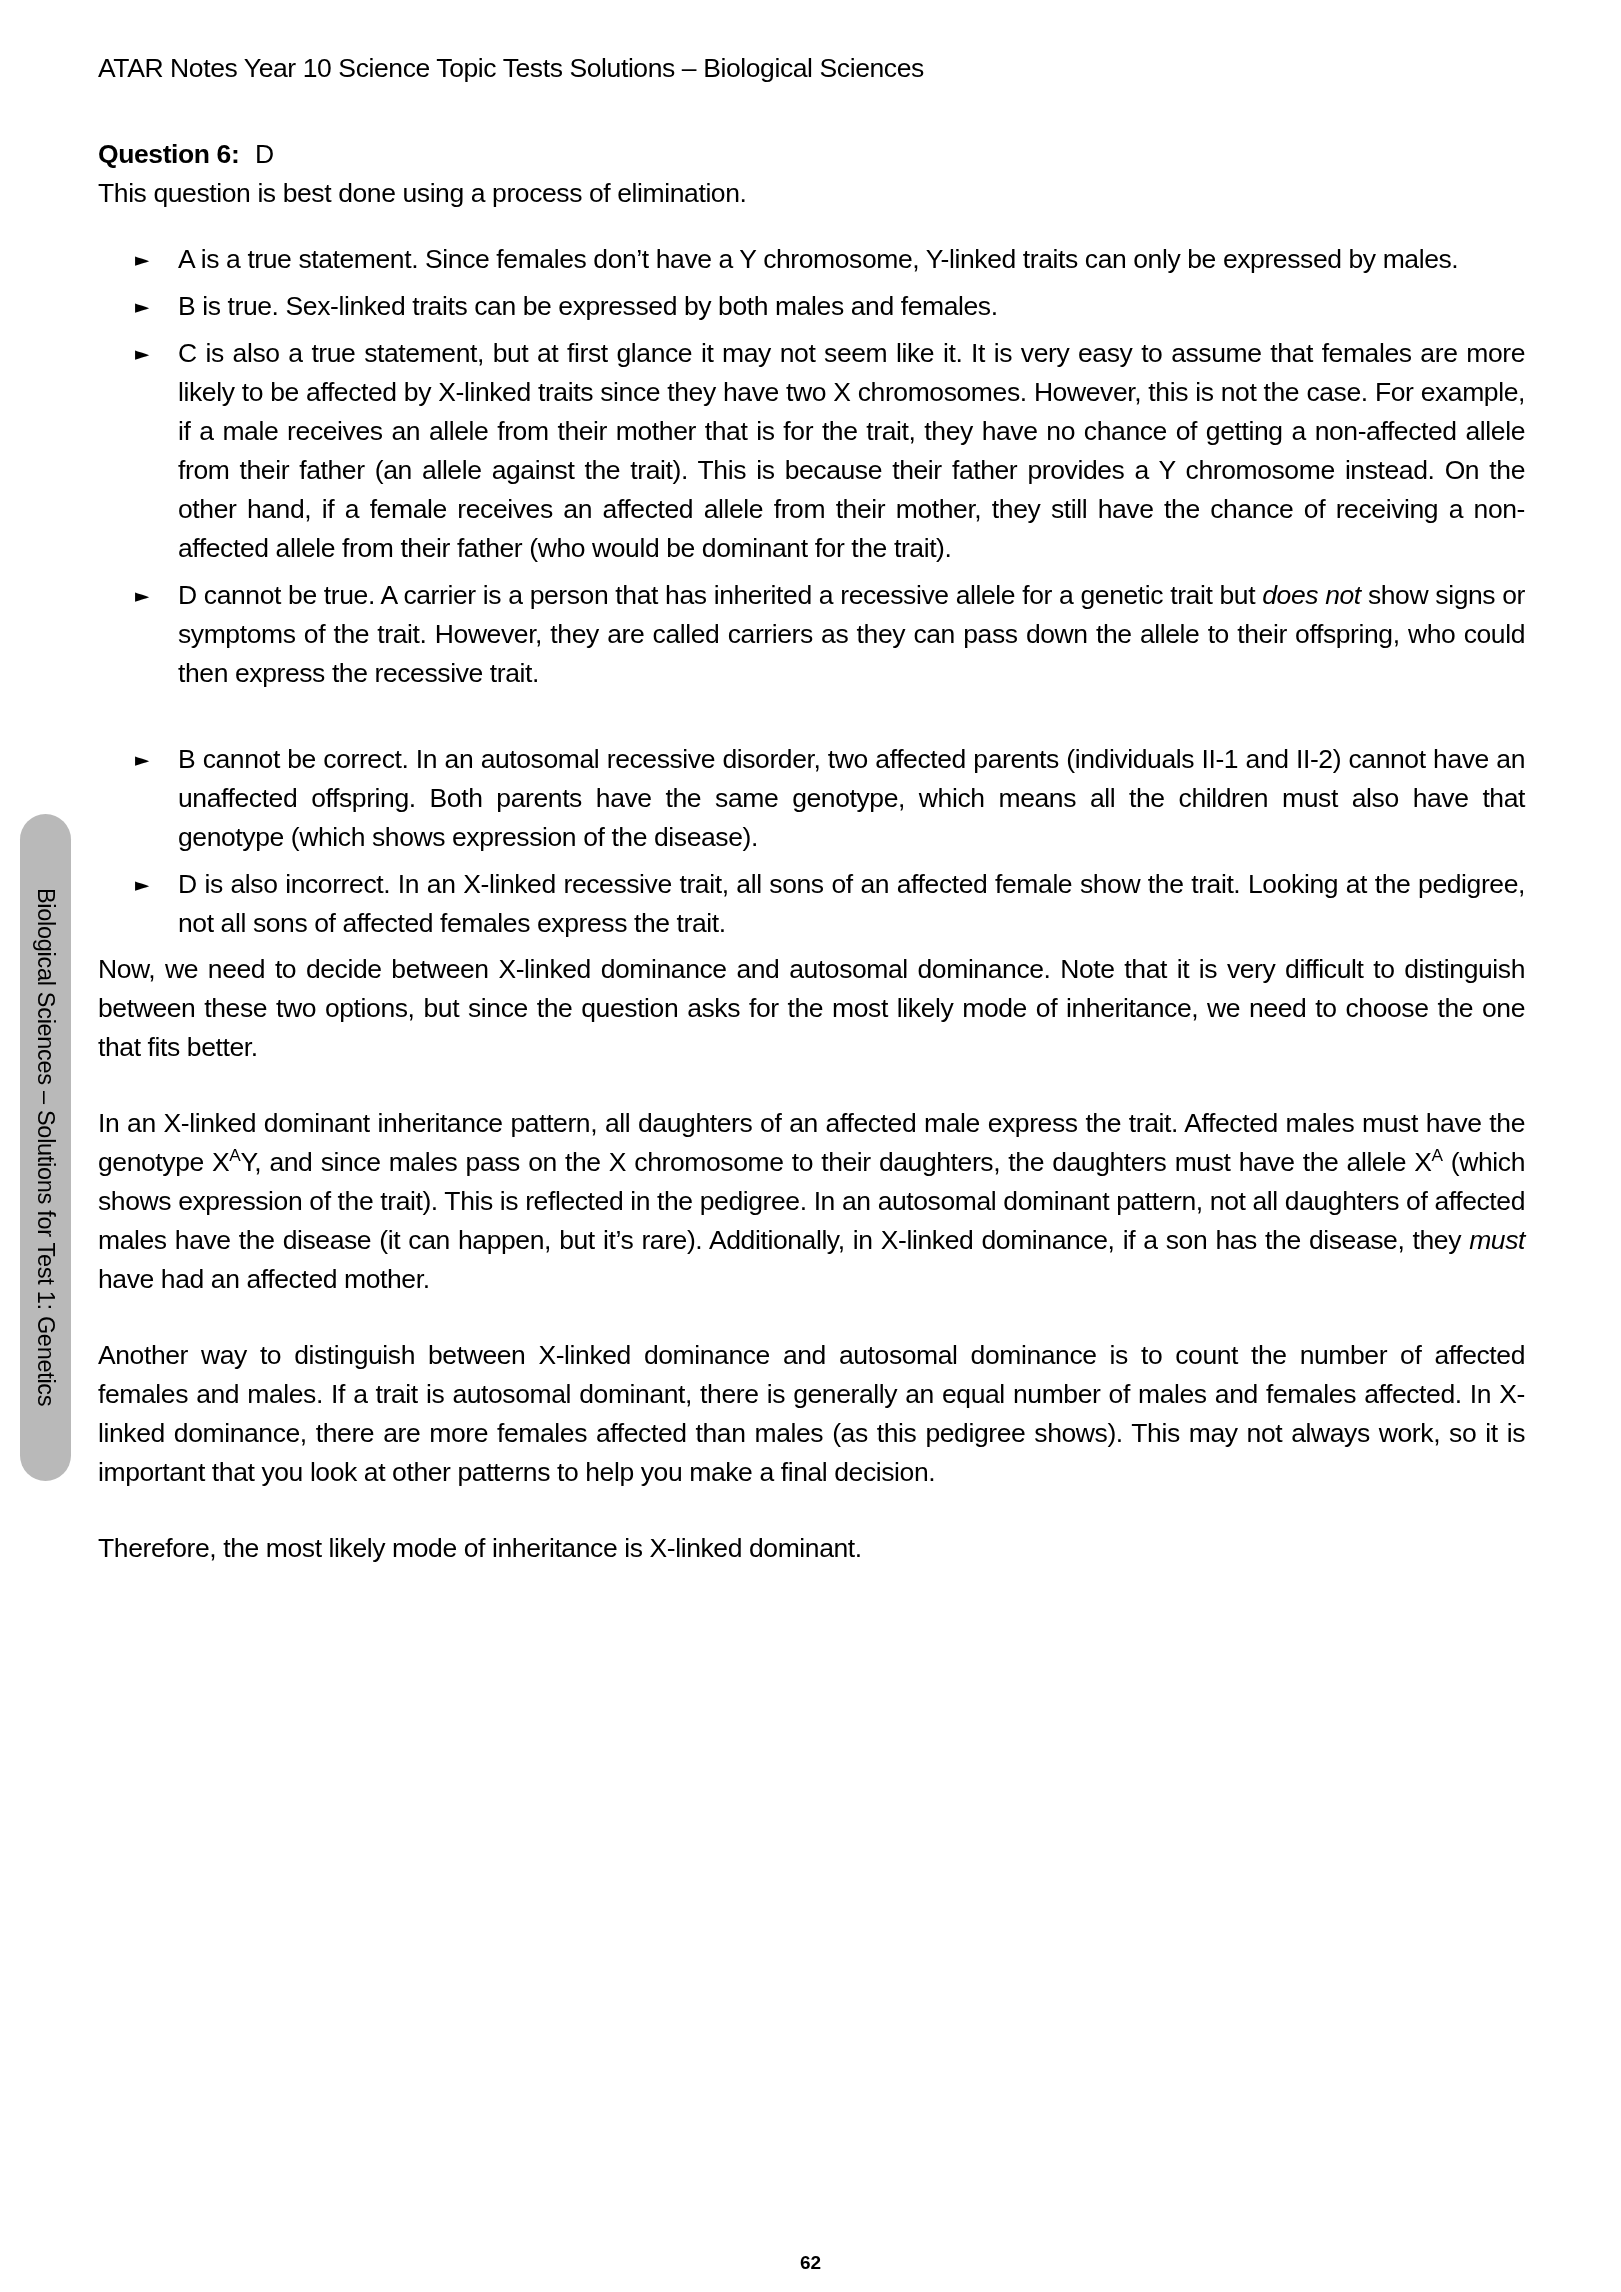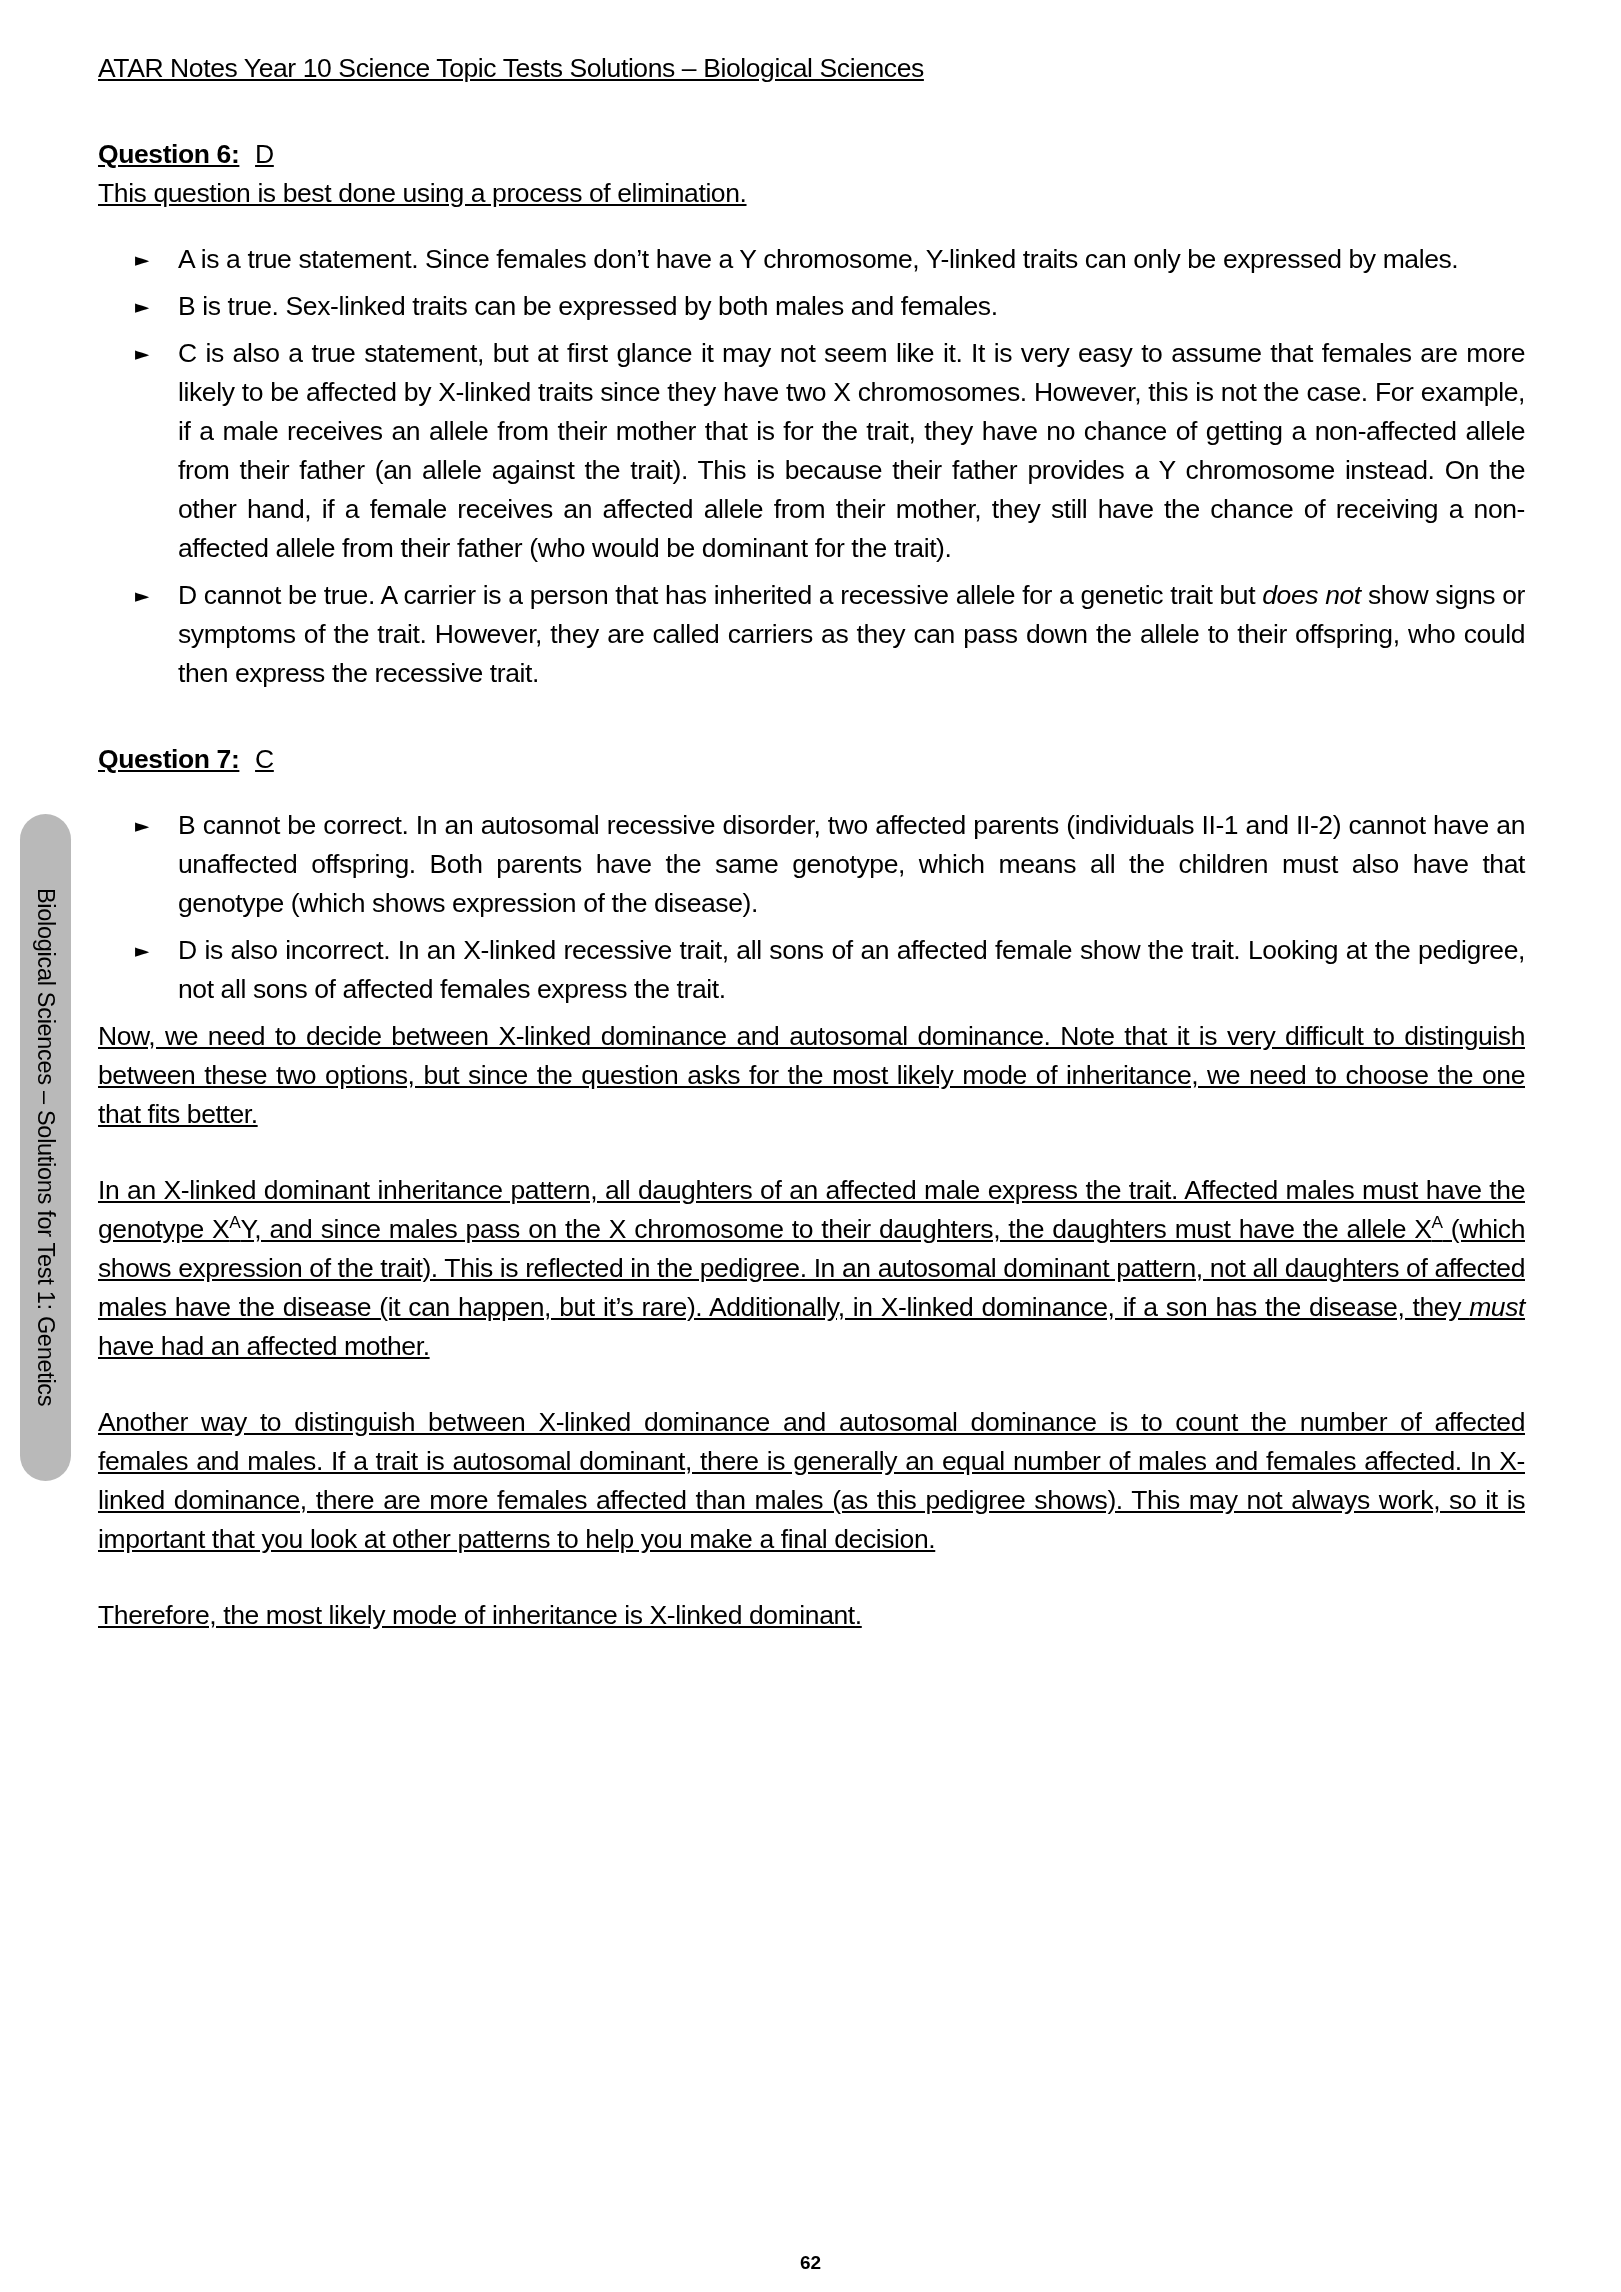--- a/index.html
+++ b/index.html
@@ -12,21 +12,21 @@
     overflow: hidden;
   }
   .doc {
     position: absolute;
     left: 98px; top: 49px;
     width: 1427px;
     font-size: 26.5px;
     letter-spacing: -0.4px;
     line-height: 39px;
   }
-  .doc p { margin: 0; text-decoration: underline; }
+  .doc p { margin: 0; }
   .header-line {
     text-align: left;
     margin-bottom: 0;
   }
   .qsection { margin-top: 47px; }
   .qhead .b { font-weight: bold; }
   .qhead .ans { margin-left: 15.7px; }
   .para { text-align: justify; }
   .para + .para { margin-top: 37px; }
   .gap-top { margin-top: 37px; }
@@ -118,23 +118,20 @@
           <span class="btext"><span>C is also a true statement, but at first glance it may not seem like it.  It is very easy to assume that females are more likely to be affected by X-linked traits since they have two X chromosomes.  However, this is not the case.  For example, if a male receives an allele from their mother that is for the trait, they have no chance of getting a non-affected allele from their father (an allele against the trait).  This is because their father provides a Y chromosome instead.  On the other hand, if a female receives an affected allele from their mother, they still have the chance of receiving a non-affected allele from their father (who would be dominant for the trait).</span></span>
         </li>
         <li>
           <span class="marker">►</span>
           <span class="btext"><span>D cannot be true.  A carrier is a person that has inherited a recessive allele for a genetic trait but </span><span style="font-style: italic;">does not</span><span> show signs or symptoms of the trait.  However, they are called carriers as they can pass down the allele to their offspring, who could then express the recessive trait.</span></span>
         </li>
       </ul>
     </section>
 
     <section class="qsection">
-      <p class="qhead">
-        <span class="b">Question 7:</span><span class="ans">C</span>
-      </p>
       <ul class="bullets">
         <li>
           <span class="marker">►</span>
           <span class="btext"><span>B cannot be correct.  In an autosomal recessive disorder, two affected parents (individuals II-1 and II-2) cannot have an unaffected offspring.  Both parents have the same genotype, which means all the children must also have that genotype (which shows expression of the disease).</span></span>
         </li>
         <li>
           <span class="marker">►</span>
           <span class="btext"><span>D is also incorrect.  In an X-linked recessive trait, all sons of an affected female show the trait.  Looking at the pedigree, not all sons of affected females express the trait.</span></span>
         </li>
       </ul>

